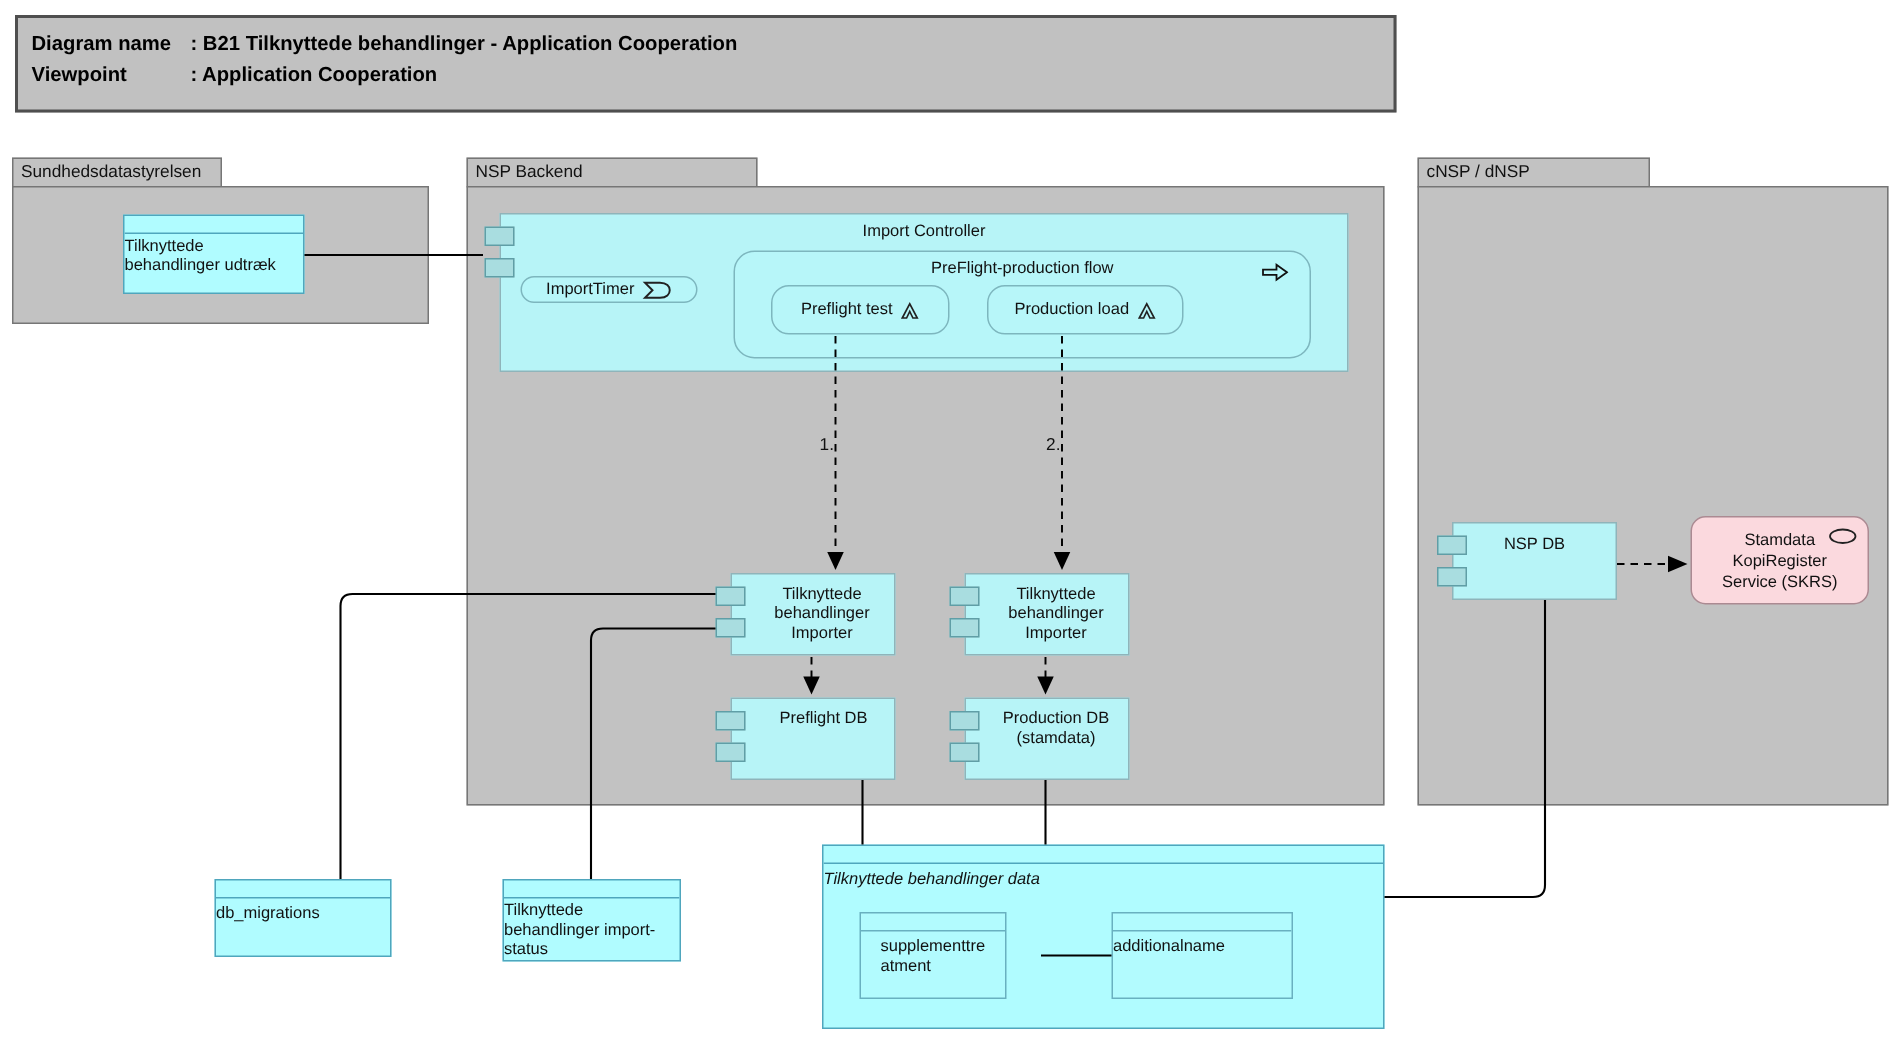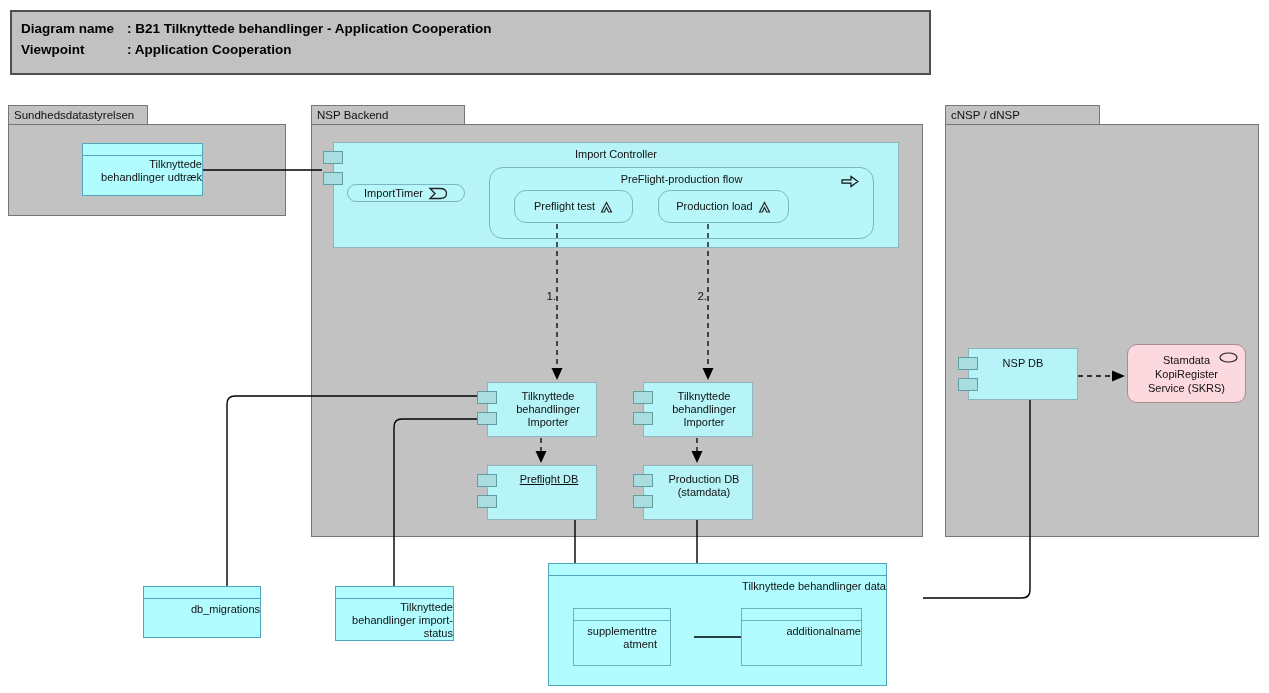--- a/index.html
+++ b/index.html
@@ -26,21 +26,21 @@
 
   
   .rounded{position:absolute;background:#b7f6f9;border:1px solid #7db6be;border-radius:14px;box-sizing:border-box;
            font-size:11px;line-height:13px;text-align:center;z-index:3;
            display:flex;align-items:center;justify-content:center;gap:5px;}
   .rounded.container-flow{display:block;}
   .rounded .flow-title{display:inline-block;padding-top:5px;}
 
   
   .dataobj{position:absolute;background:#b0fcff;border:1px solid #4fa6bd;box-sizing:border-box;z-index:2;
-           font-size:11px;line-height:13px;text-align:right;overflow:hidden;}
+           font-size:11px;line-height:13px;text-align:left;overflow:hidden;}
   .dataobj .band{position:absolute;left:0;top:0;right:0;height:11px;border-bottom:1px solid #4fa6bd;}
   .dataobj .label{display:block;padding-top:16px;}
   .dataobj.inner{background:#b2fbfe;border-color:#69b0c0;z-index:3;}
   .dataobj.inner .band{border-color:#69b0c0;}
 
   
   .service{position:absolute;background:#fbd9de;border:1px solid #ab8a92;border-radius:10px;box-sizing:border-box;
            font-size:11px;line-height:14px;text-align:center;z-index:2;padding-top:8px;}
   .service .icon{position:absolute;right:7px;top:7px;}
 
@@ -59,21 +59,21 @@
     </div>
     <div class="title-row">
       <span class="tl">Viewpoint</span>
       <span>: Application Cooperation</span>
     </div>
   </div>
 
   <div class="group-tab" style="left:8px;top:105px;width:140px;height:20px;">Sundhedsdatastyrelsen</div>
   <div class="group-body" style="left:8px;top:124px;width:278px;height:92px;"></div>
 
-  <div class="group-tab" style="left:311px;top:105px;width:154px;height:20px;">NSP Backend</div>
+  <div class="group-tab" style="left:311px;top:105px;width:194px;height:20px;">NSP Backend</div>
   <div class="group-body" style="left:311px;top:124px;width:612px;height:413px;"></div>
 
   <div class="group-tab" style="left:945px;top:105px;width:155px;height:20px;">cNSP / dNSP</div>
   <div class="group-body" style="left:945px;top:124px;width:314px;height:413px;"></div>
 
   <div class="dataobj" style="left:82px;top:143px;width:121px;height:53px;">
     <span class="band"></span>
     <span class="label" style="padding-top:14px;">Tilknyttede behandlinger udtræk</span>
   </div>
 
@@ -127,21 +127,21 @@
 
   <div class="component" style="left:643px;top:382px;width:110px;height:55px;">
     <span class="ear e1"></span>
     <span class="ear e2"></span>
     <span class="label" style="padding:7px 2px 0 14px;">Tilknyttede behandlinger Importer</span>
   </div>
 
   <div class="component" style="left:487px;top:465px;width:110px;height:55px;">
     <span class="ear e1"></span>
     <span class="ear e2"></span>
-    <span class="label" style="padding:7px 0 0 14px;text-decoration:underline;">Preflight DB</span>
+    <span class="label" style="padding:7px 0 0 14px;">Preflight DB</span>
   </div>
 
   <div class="component" style="left:643px;top:465px;width:110px;height:55px;">
     <span class="ear e1"></span>
     <span class="ear e2"></span>
     <span class="label" style="padding:7px 2px 0 14px;">Production DB (stamdata)</span>
   </div>
 
   <div class="component" style="left:968px;top:348px;width:110px;height:52px;">
     <span class="ear e1"></span>
@@ -161,21 +161,21 @@
   <div class="dataobj" style="left:143px;top:586px;width:118px;height:52px;">
     <span class="band"></span>
     <span class="label">db_migrations</span>
   </div>
 
   <div class="dataobj" style="left:335px;top:586px;width:119px;height:55px;">
     <span class="band"></span>
     <span class="label" style="padding-top:14px;">Tilknyttede behandlinger import-status</span>
   </div>
 
-  <div class="dataobj" style="left:548px;top:563px;width:339px;height:123px;">
+  <div class="dataobj" style="left:548px;top:563px;width:375px;height:123px;font-style:italic;">
     <span class="band"></span>
     <span class="label">Tilknyttede behandlinger data</span>
   </div>
 
   <div class="dataobj inner" style="left:573px;top:608px;width:98px;height:58px;">
     <span class="band"></span>
     <span class="label" style="padding:16px 13px 0 13px;word-break:break-all;">supplementtreatment</span>
   </div>
 
   <div class="dataobj inner" style="left:741px;top:608px;width:121px;height:58px;">

